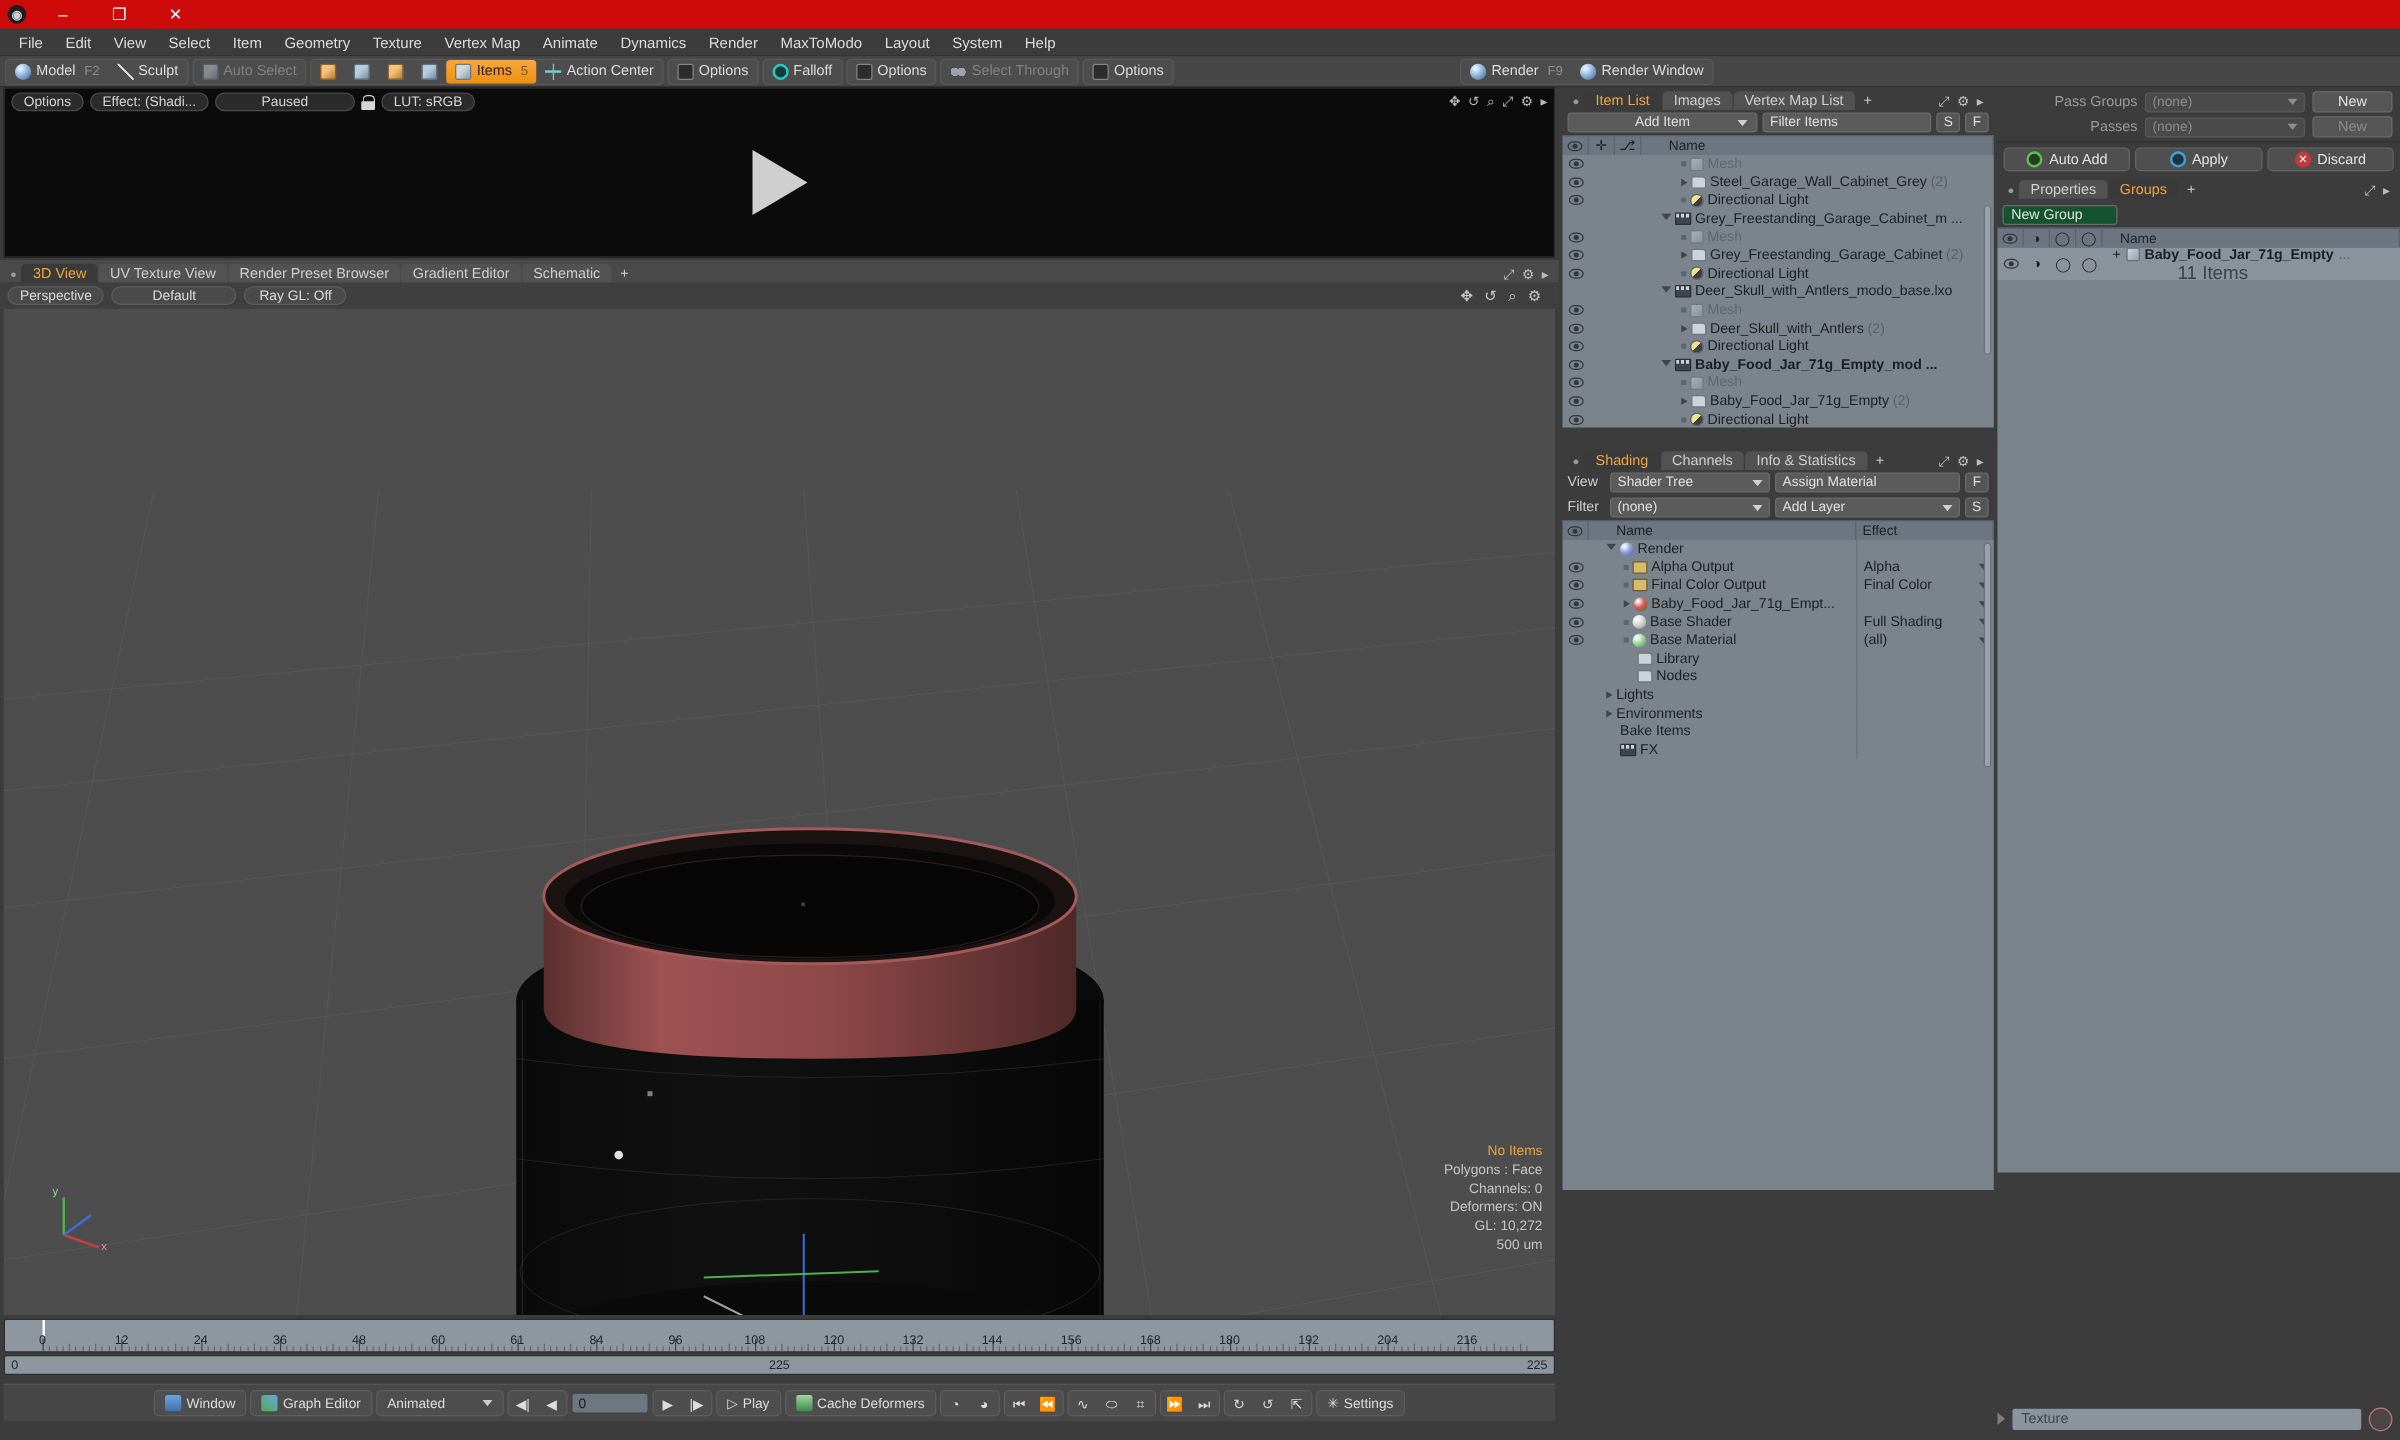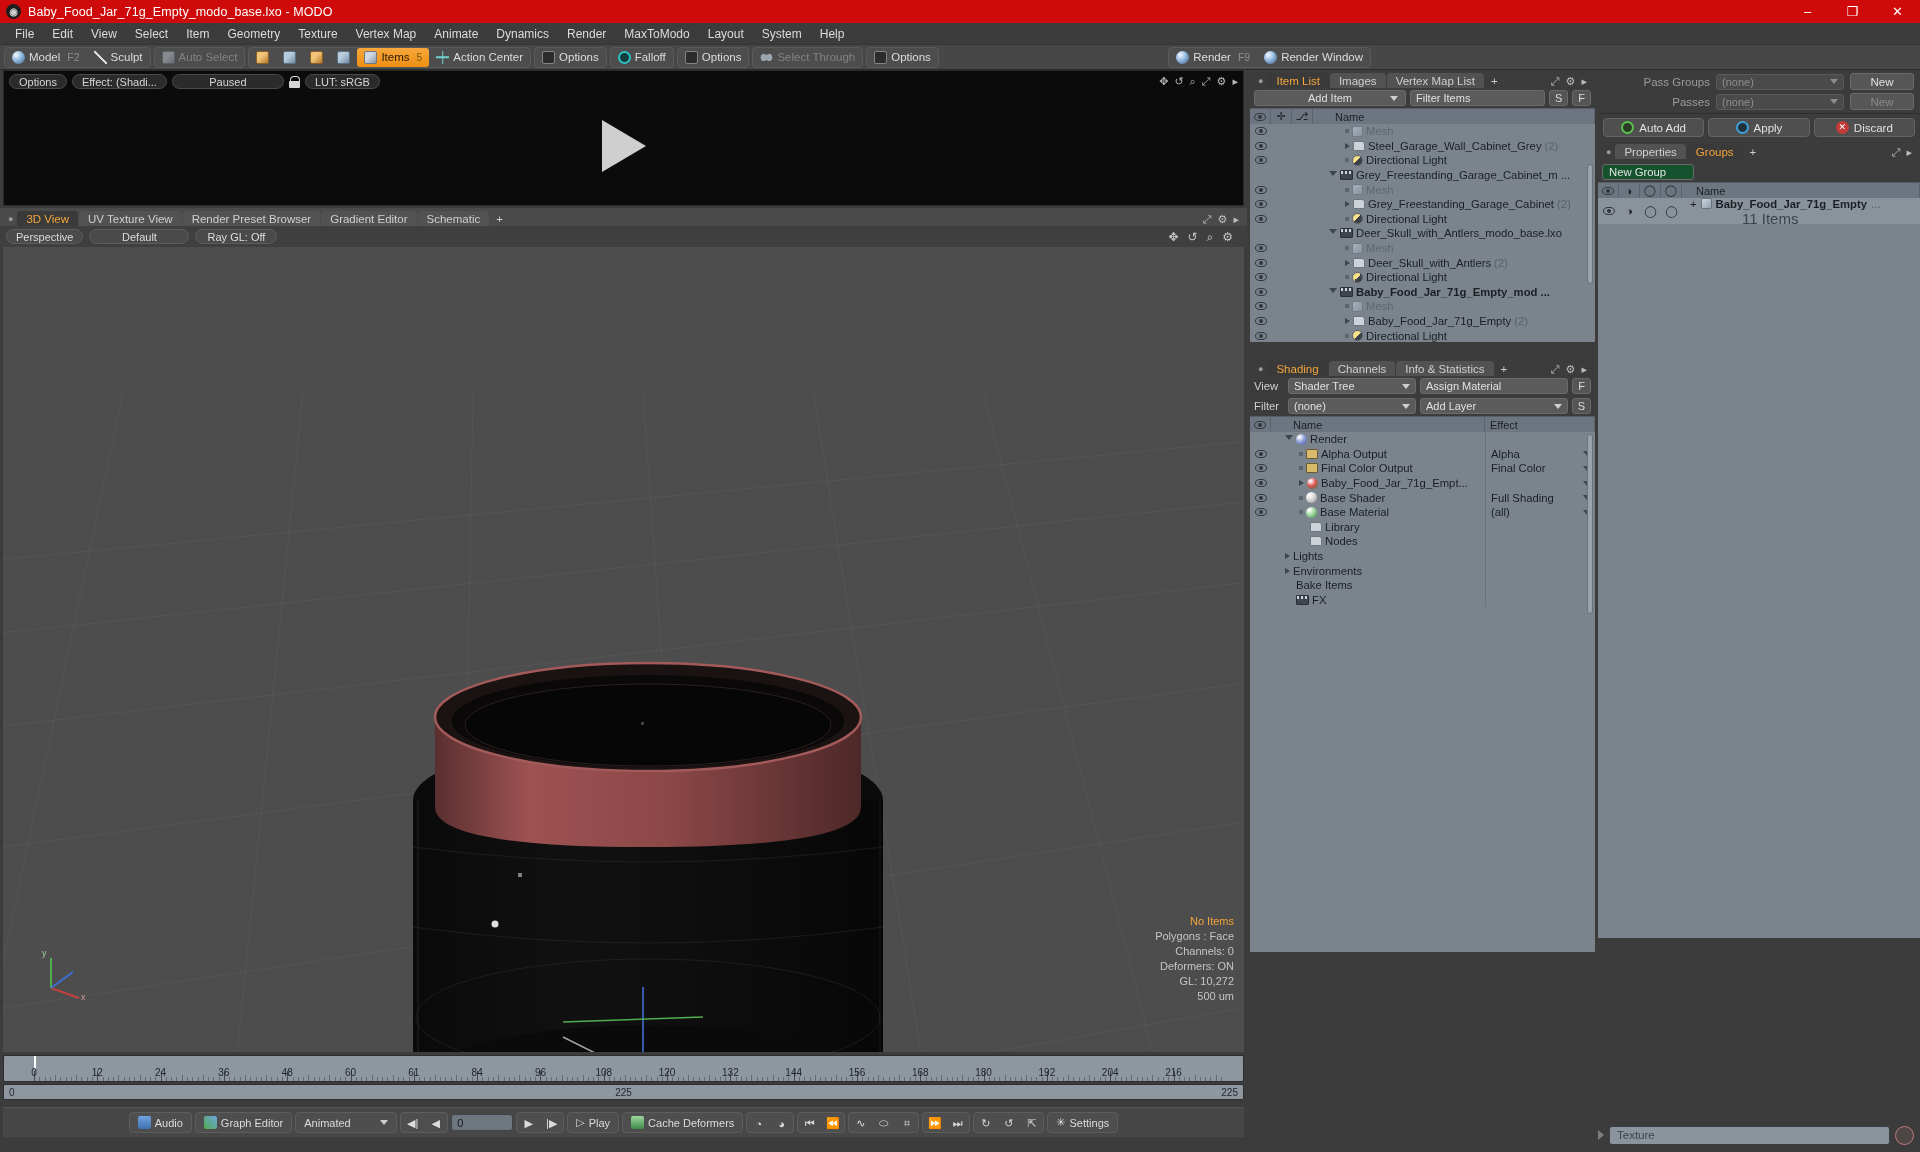--- a/index.html
+++ b/index.html
@@ -189,21 +189,20 @@
   .scrollv { position:absolute; right:1px; top:0; width:6px; background:#4f4f4f; border-radius:3px; }
   .divider-h { height:1px; background:#2f2f2f; }
 </style>
 </head>
 <body>
 
 <div id="app">
 
   <div class="titlebar">
     <div class="logo">◉</div>
-    <div class="t-title">Baby_Food_Jar_71g_Empty_modo_base.lxo - MODO</div>
     <div class="winbtns">
       <div class="winbtn">–</div>
       <div class="winbtn">❐</div>
       <div class="winbtn close">✕</div>
     </div>
   </div>
 
   <div class="menubar">
     <div class="mi">File</div>
     <div class="mi">Edit</div>
@@ -702,21 +701,21 @@
         <div class="tl-range">
           <span class="l">0</span>
           <span class="c">225</span>
           <span class="r">225</span>
         </div>
       </div>
 
       <div class="bottombar">
         <div class="bb">
           <span class="ico" style="background:linear-gradient(#6fa3e0,#3f6fae);border-radius:2px"></span>
-          <span>Audio</span>
+          <span>Window</span>
         </div>
         <div class="bb">
           <span class="ico" style="background:linear-gradient(45deg,#4fae4f,#6fa3e0);border-radius:2px"></span>
           <span>Graph Editor</span>
         </div>
         <div class="bb" style="min-width:102px;justify-content:space-between">
           <span>Animated</span>
           <span class="drop-arrow" style="width:0;height:0;border-left:4px solid transparent;border-right:4px solid transparent;border-top:5px solid #cfcfcf"></span>
         </div>
         <div class="bbgrp">

